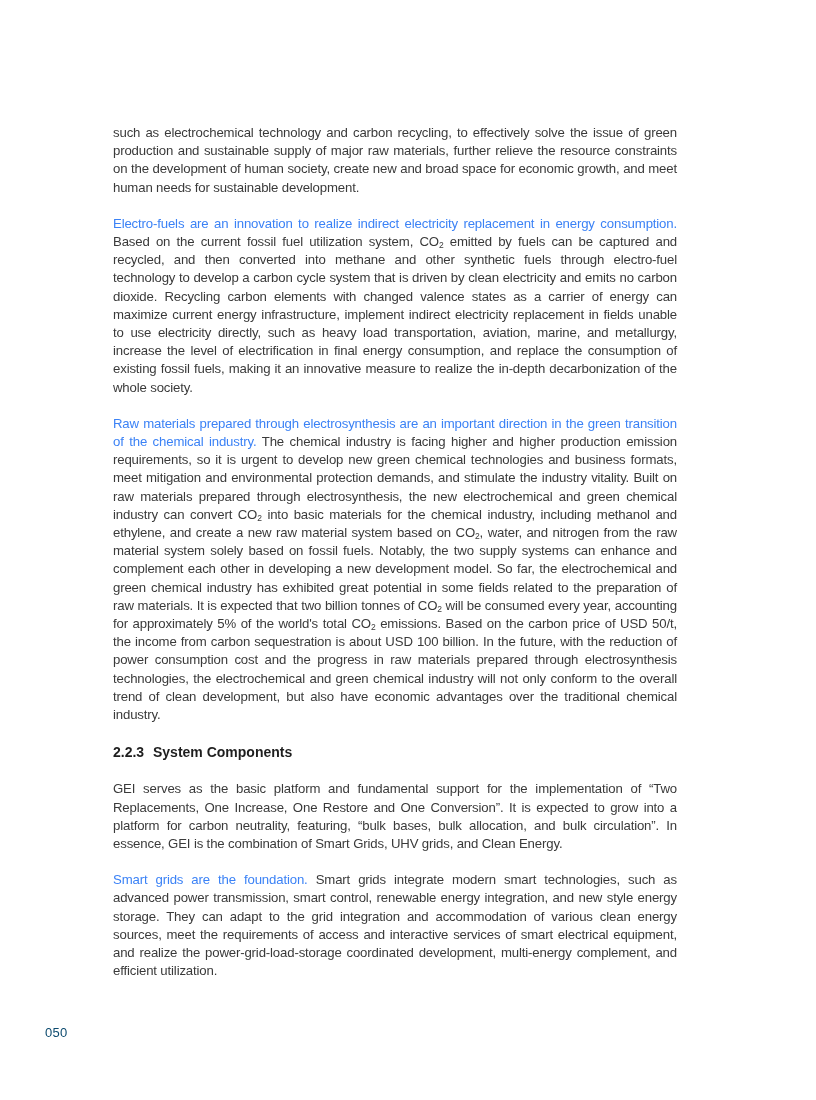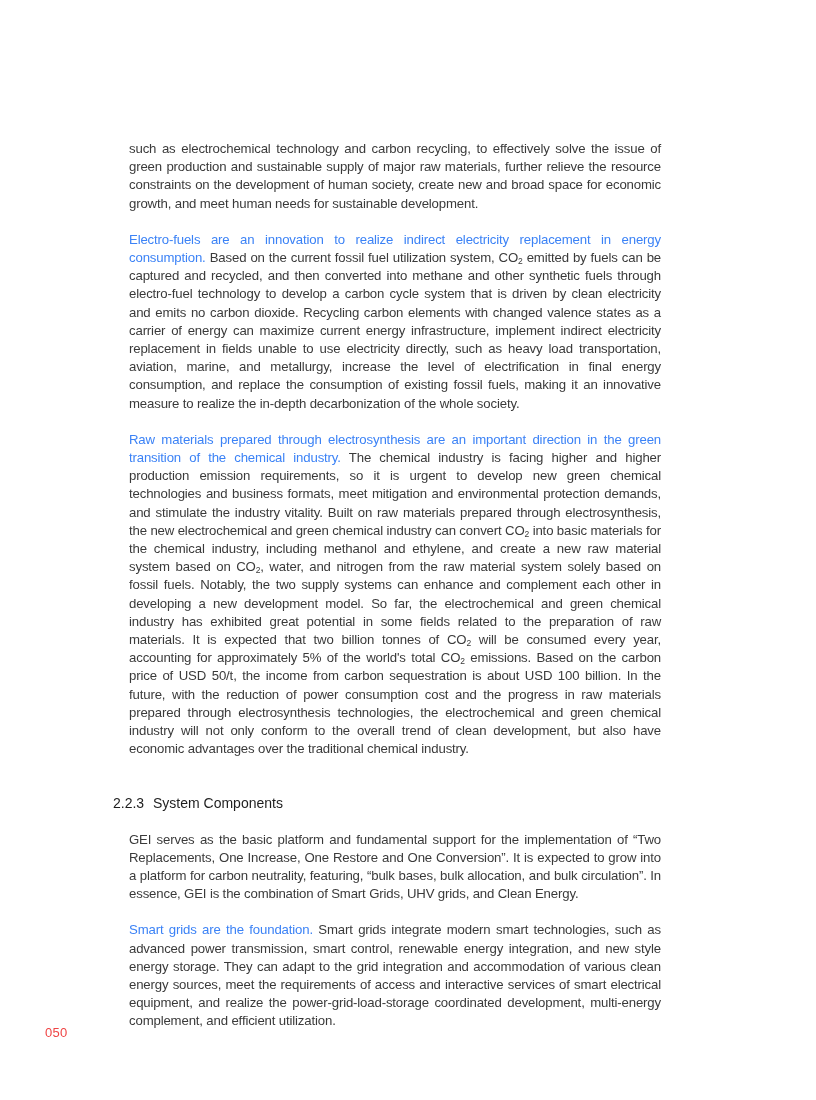--- a/index.html
+++ b/index.html
@@ -15,54 +15,54 @@
       font-family: "Liberation Sans", sans-serif;
       color: #3a3a3a;
     }
     .page-content {
       position: absolute;
       left: 113px;
       top: 124px;
       width: 564px;
     }
     p {
-      margin: 16px;
+      margin: 0;
       font-size: 13.2px;
       line-height: 18.2px;
       text-align: justify;
       letter-spacing: -0.15px;
     }
     p + p { margin-top: 18px; }
     .lead {
       color: #3b82f6;
     }
     sub {
       font-size: 8.5px;
       line-height: 0;
       vertical-align: -2px;
     }
     .heading {
-      margin-top: 34px;
+      margin-top: 18px;
       margin-bottom: 18px;
       font-size: 14px;
-      font-weight: normal;
+      font-weight: bold;
       color: #1e1e1e;
       line-height: 20px;
     }
     .heading .num {
       display: inline-block;
       width: 40px;
     }
     .heading + p { margin-top: 0; }
     .page-number {
       position: absolute;
       left: 45px;
       top: 1025px;
       font-size: 13px;
-      color: #ef4444;
+      color: #0c4a6e;
       letter-spacing: 0.3px;
     }
   </style>
 </head>
 <body>
 
 <div class="page-content">
 
   <p>
     <span>such as electrochemical technology and carbon recycling, to effectively solve the issue of green production and sustainable supply of major raw materials,   further relieve the resource constraints on the development of human society, create new and broad space for economic growth, and meet human needs for sustainable development.</span>

